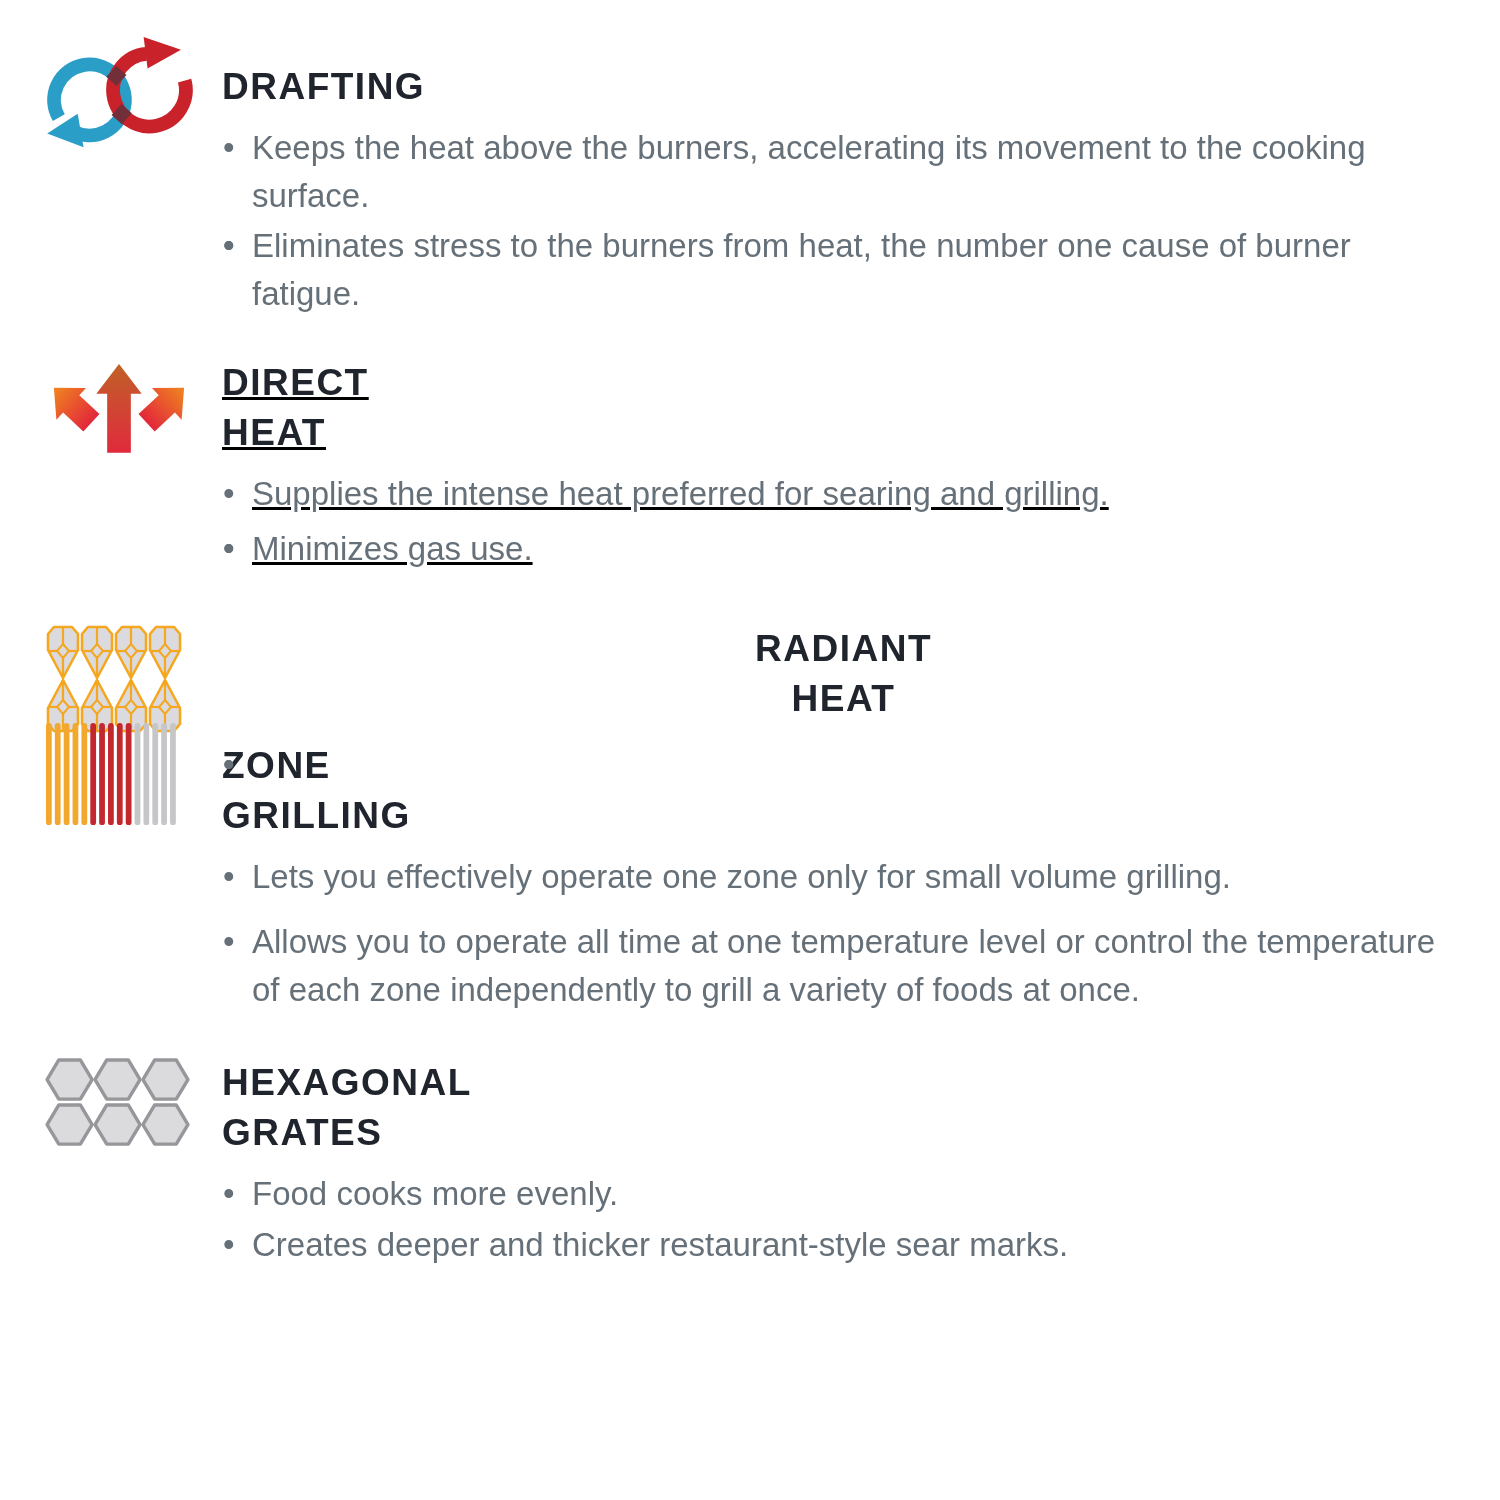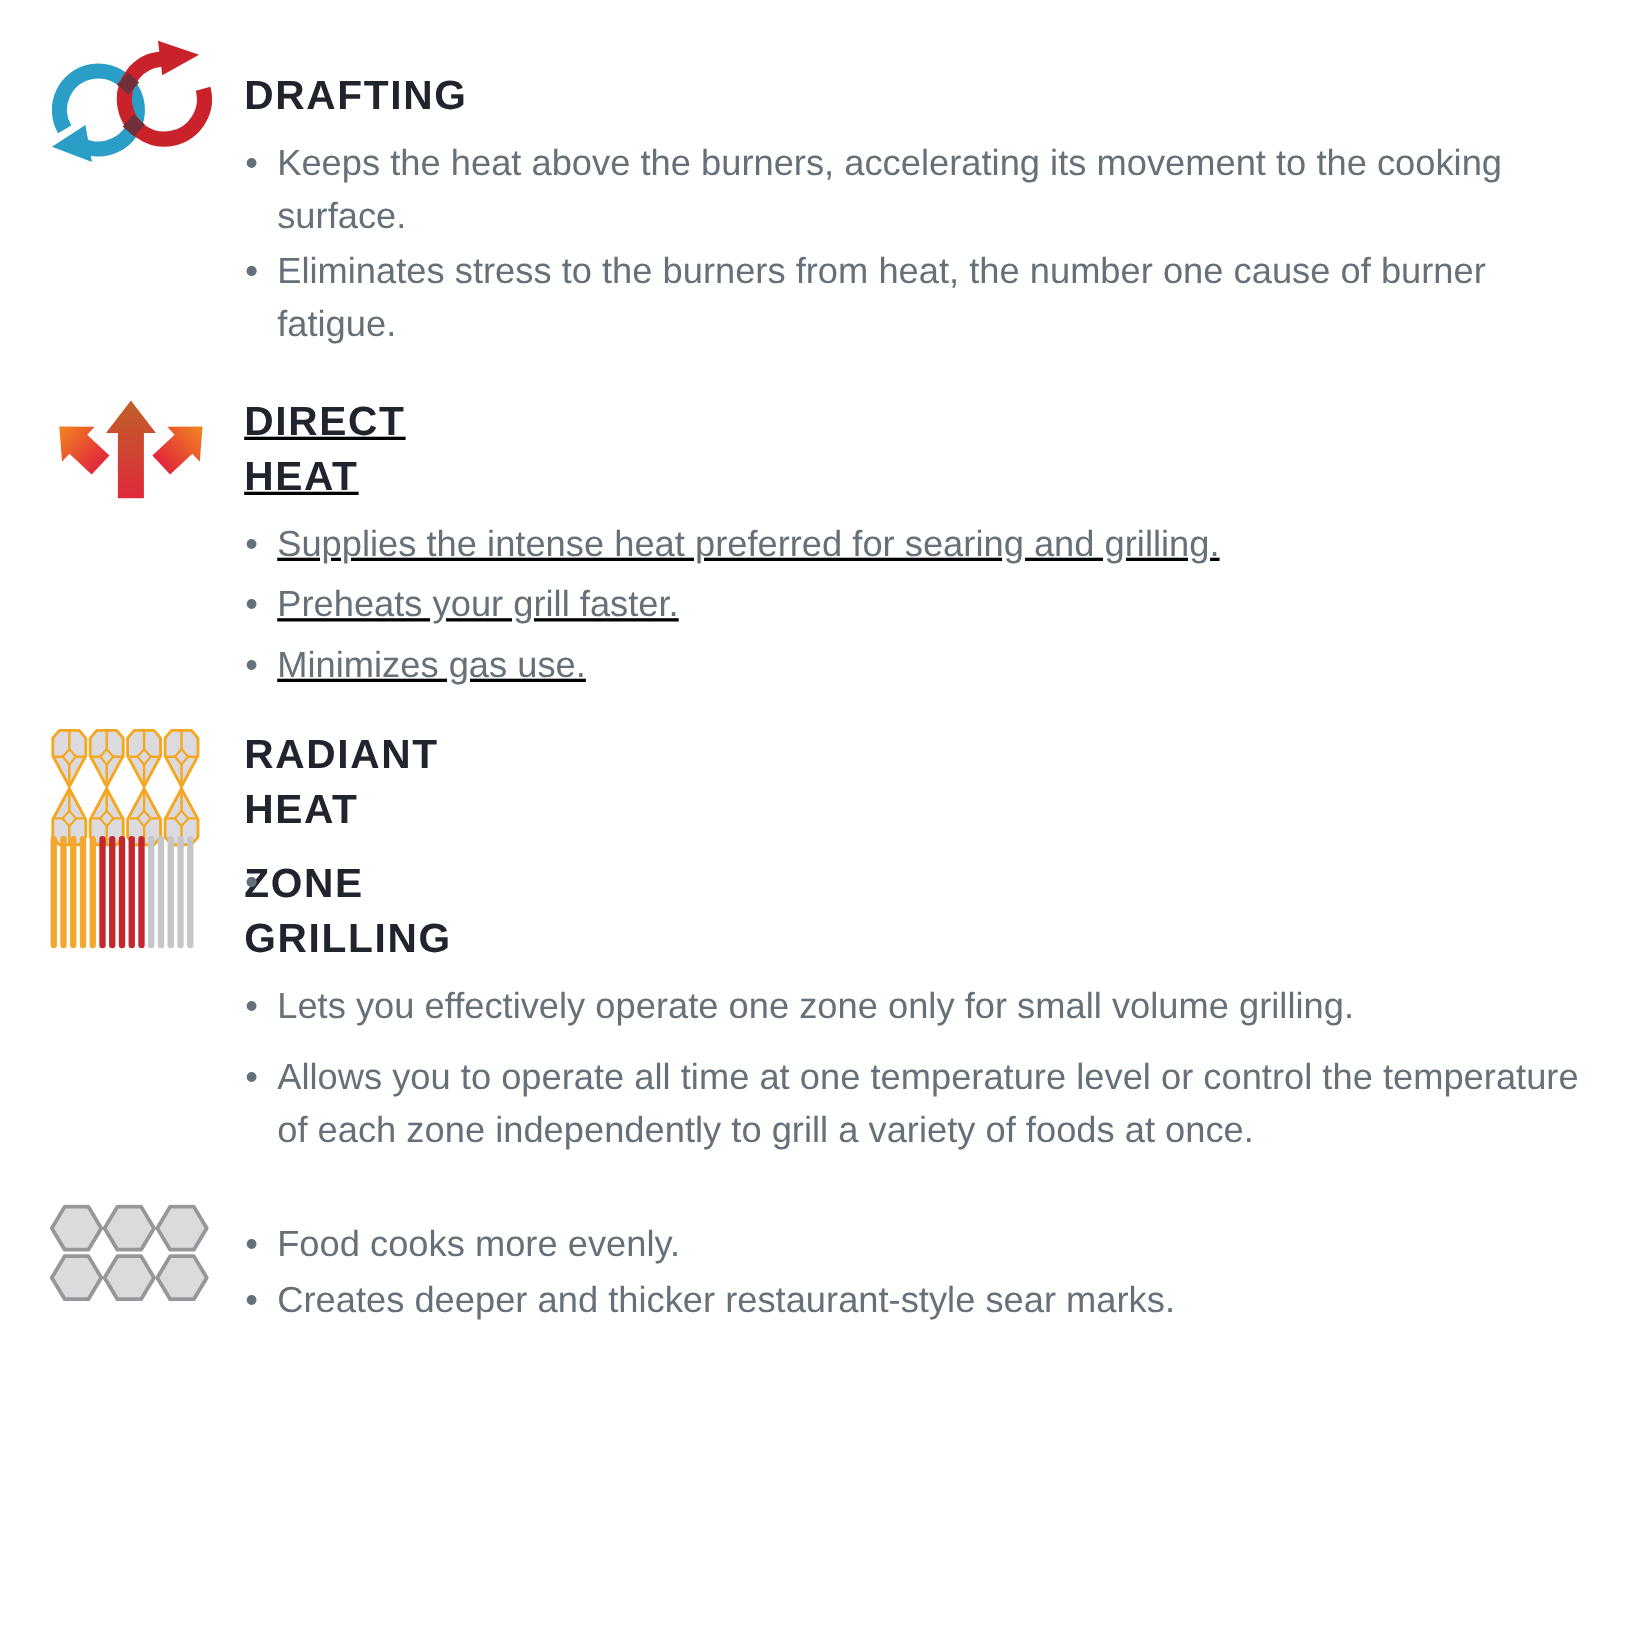--- a/index.html
+++ b/index.html
@@ -12,21 +12,21 @@
   h2.sec-title{margin:0;font-weight:bold;font-size:37px;line-height:50px;color:#20242c;letter-spacing:1.5px;}
   h2.sec-title .t-line{display:block;}
   ul.bullets{list-style:none;margin:12px 0 0 0;padding:0;}
   ul.bullets li{position:relative;padding-left:30px;font-size:33px;line-height:48px;color:#667079;}
   ul.bullets .marker{position:absolute;left:1px;top:0;}
   
   .sec-0 .text-col{padding-top:27px;}
   .sec-0 li + li{margin-top:2px;}
   .sec-1{margin-top:40px;text-decoration:underline;}
   .sec-1 li + li{margin-top:7px;}
-  .sec-2{margin-top:33px;}
+  .sec-2{margin-top:51px;text-align:center;}
   .sec-2 li + li{margin-top:17px;}
   .sec-3{}
   .sec-3 .icon-col svg{margin-top:-20px;}
   .sec-3 li + li{margin-top:17px;}
   .sec-4{margin-top:44px;}
   .sec-4 li + li{margin-top:3px;}
 </style>
 </head>
 <body>
 
@@ -87,21 +87,20 @@
         <span class="t-line">DIRECT</span>
         <span class="t-line">HEAT</span>
       </h2>
       <ul class="bullets">
         <li>
           <span class="marker">•</span>
           <span class="b-text">Supplies the intense heat preferred for searing and grilling.</span>
         </li>
         <li>
           <span class="marker">•</span>
-          <span class="b-text">Preheats your grill faster.</span>
         </li>
         <li>
           <span class="marker">•</span>
           <span class="b-text">Minimizes gas use.</span>
         </li>
       </ul>
     </div>
   </section>
 
   <section class="feature sec-2">
@@ -193,20 +192,24 @@
         </defs>
         <use href="#hexcell" x="2" y="2"></use>
           <use href="#hexcell" x="51" y="2"></use>
           <use href="#hexcell" x="100" y="2"></use>
         <use href="#hexcell" x="2" y="48"></use>
           <use href="#hexcell" x="51" y="48"></use>
           <use href="#hexcell" x="100" y="48"></use>
       </svg>
     </div>
     <div class="text-col">
+      <h2 class="sec-title">
+        <span class="t-line">HEXAGONAL</span>
+        <span class="t-line">GRATES</span>
+      </h2>
       <ul class="bullets">
         <li>
           <span class="marker">•</span>
           <span class="b-text">Food cooks more evenly.</span>
         </li>
         <li>
           <span class="marker">•</span>
           <span class="b-text">Creates deeper and thicker restaurant-style sear marks.</span>
         </li>
       </ul>

